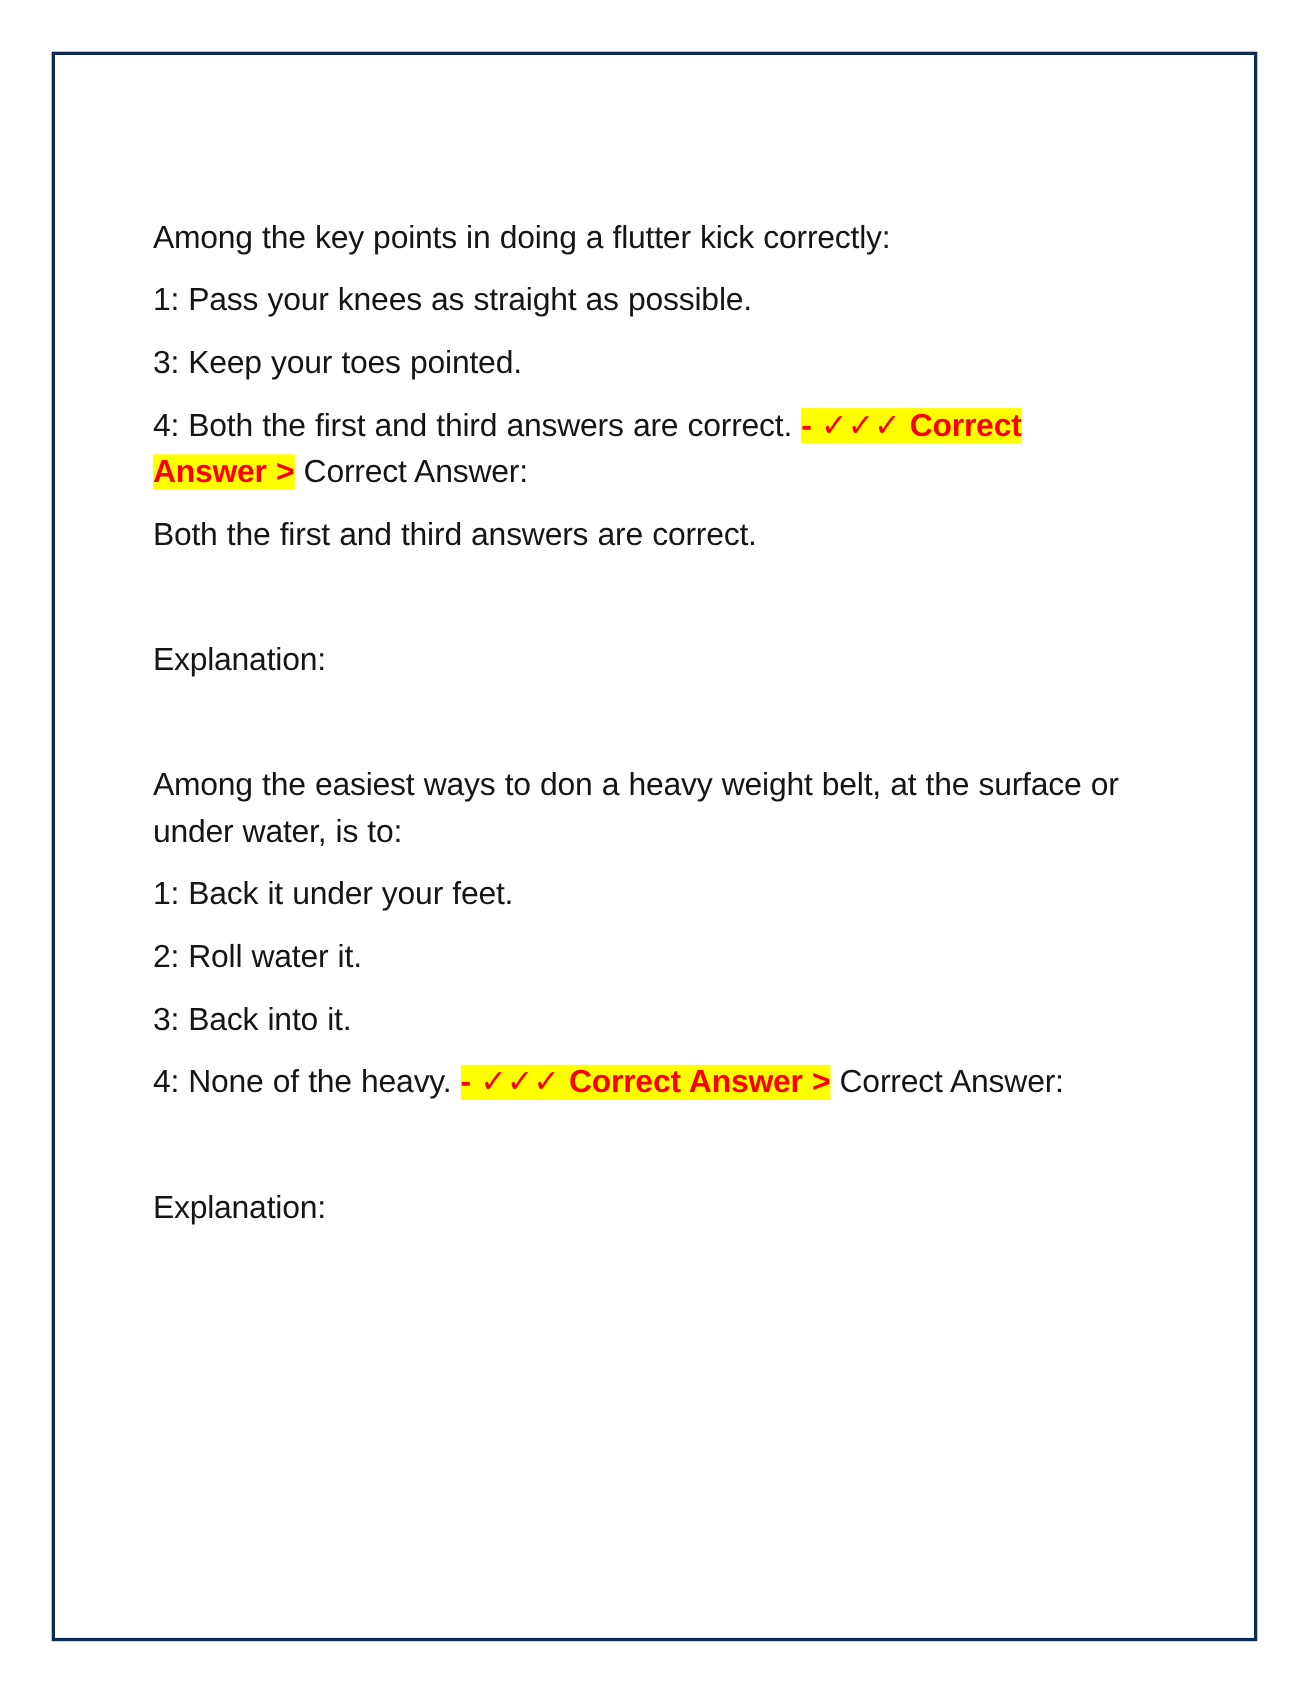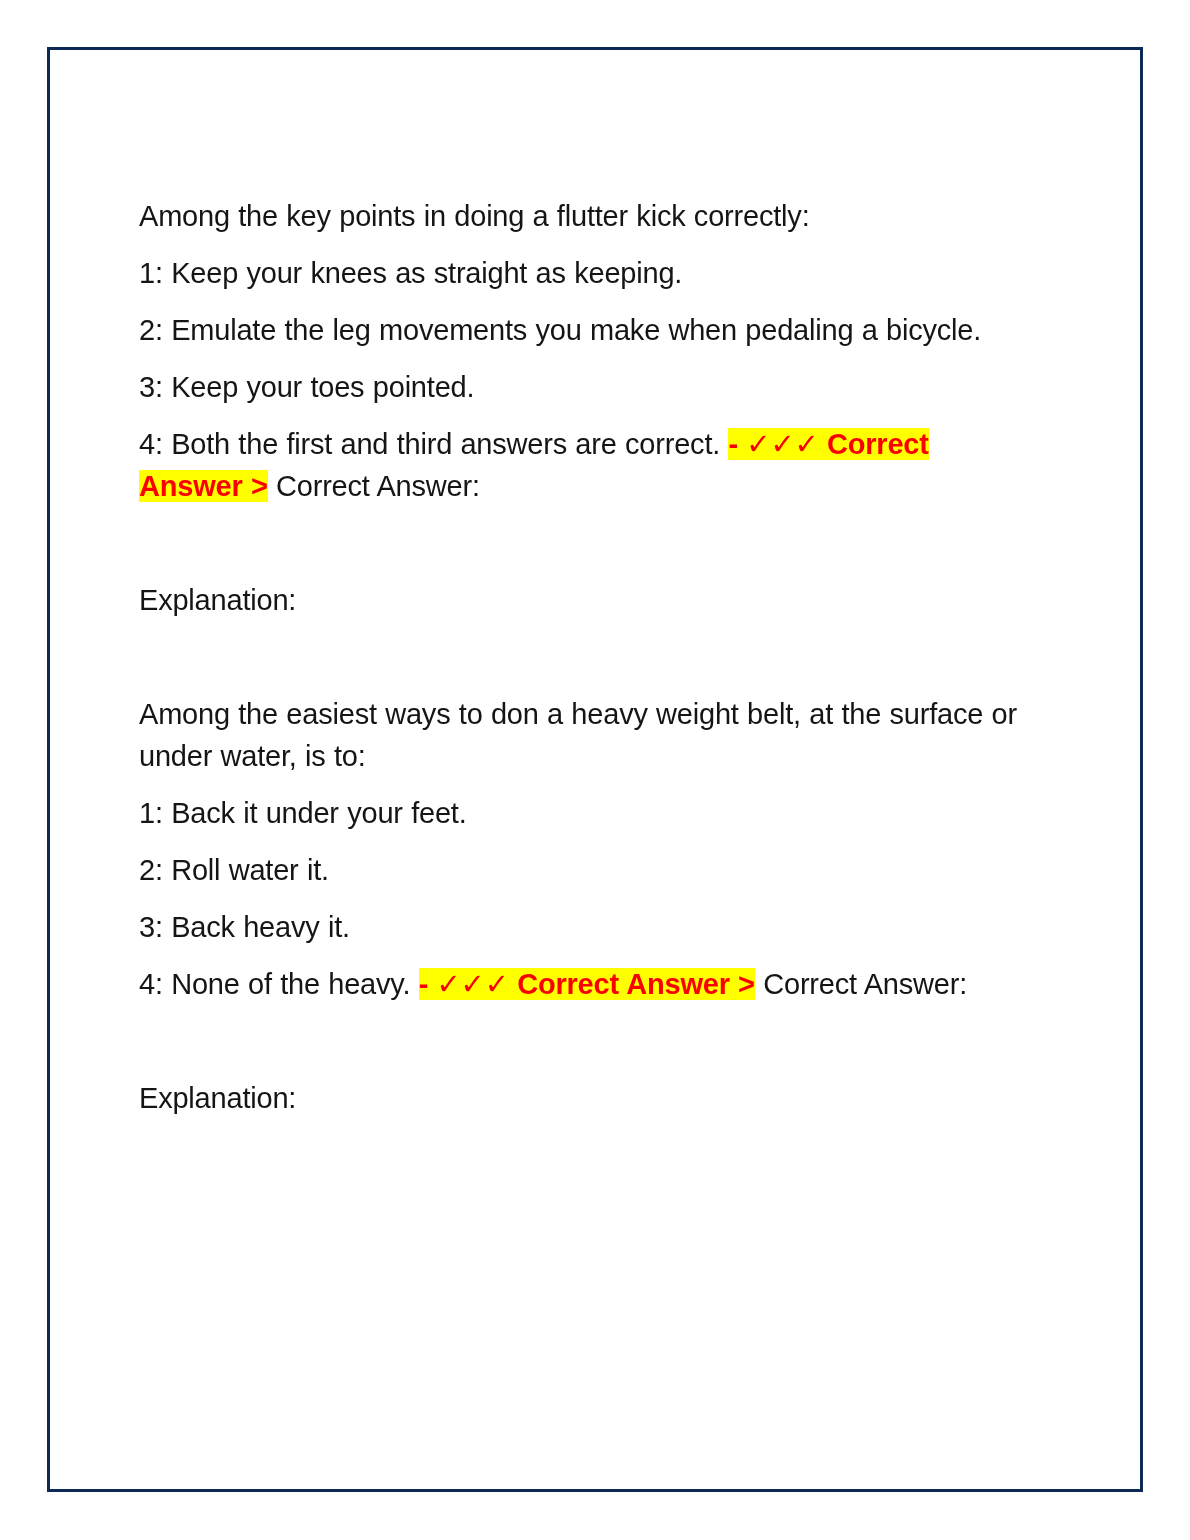--- a/index.html
+++ b/index.html
@@ -48,29 +48,29 @@
     font-weight: bold;
   }
 </style>
 </head>
 <body>
 
 <div class="canvas">
   <div class="page-border">
     <div class="doc-body">
         <p class="para"><span>Among the key points in doing a flutter kick correctly:</span></p>
-        <p class="para"><span>1: Keep your knees as straight as keeping.</span></p>
-        <p class="para"><span>2: Emulate the leg movements you make when pedaling a bicycle.</span></p>
+        <p class="para"><span>1: Pass your knees as straight as possible.</span></p>
         <p class="para"><span>3: Keep your toes pointed.</span></p>
         <p class="para"><span>4: Both the first and third answers are correct. </span><span class="hl">- ✓✓✓ Correct Answer &gt;</span><span> Correct Answer:</span></p>
+        <p class="para"><span>Both the first and third answers are correct.</span></p>
         <p class="para spacer"></p>
         <p class="para"><span>Explanation:</span></p>
         <p class="para spacer"></p>
         <p class="para"><span>Among the easiest ways to don a heavy weight belt, at the surface or under water, is to:</span></p>
         <p class="para"><span>1: Back it under your feet.</span></p>
         <p class="para"><span>2: Roll water it.</span></p>
-        <p class="para"><span>3: Back heavy it.</span></p>
+        <p class="para"><span>3: Back into it.</span></p>
         <p class="para"><span>4: None of the heavy. </span><span class="hl">- ✓✓✓ Correct Answer &gt;</span><span> Correct Answer:</span></p>
         <p class="para spacer"></p>
         <p class="para"><span>Explanation:</span></p>
       </div>
   </div>
 </div>
 
 </body></html>

